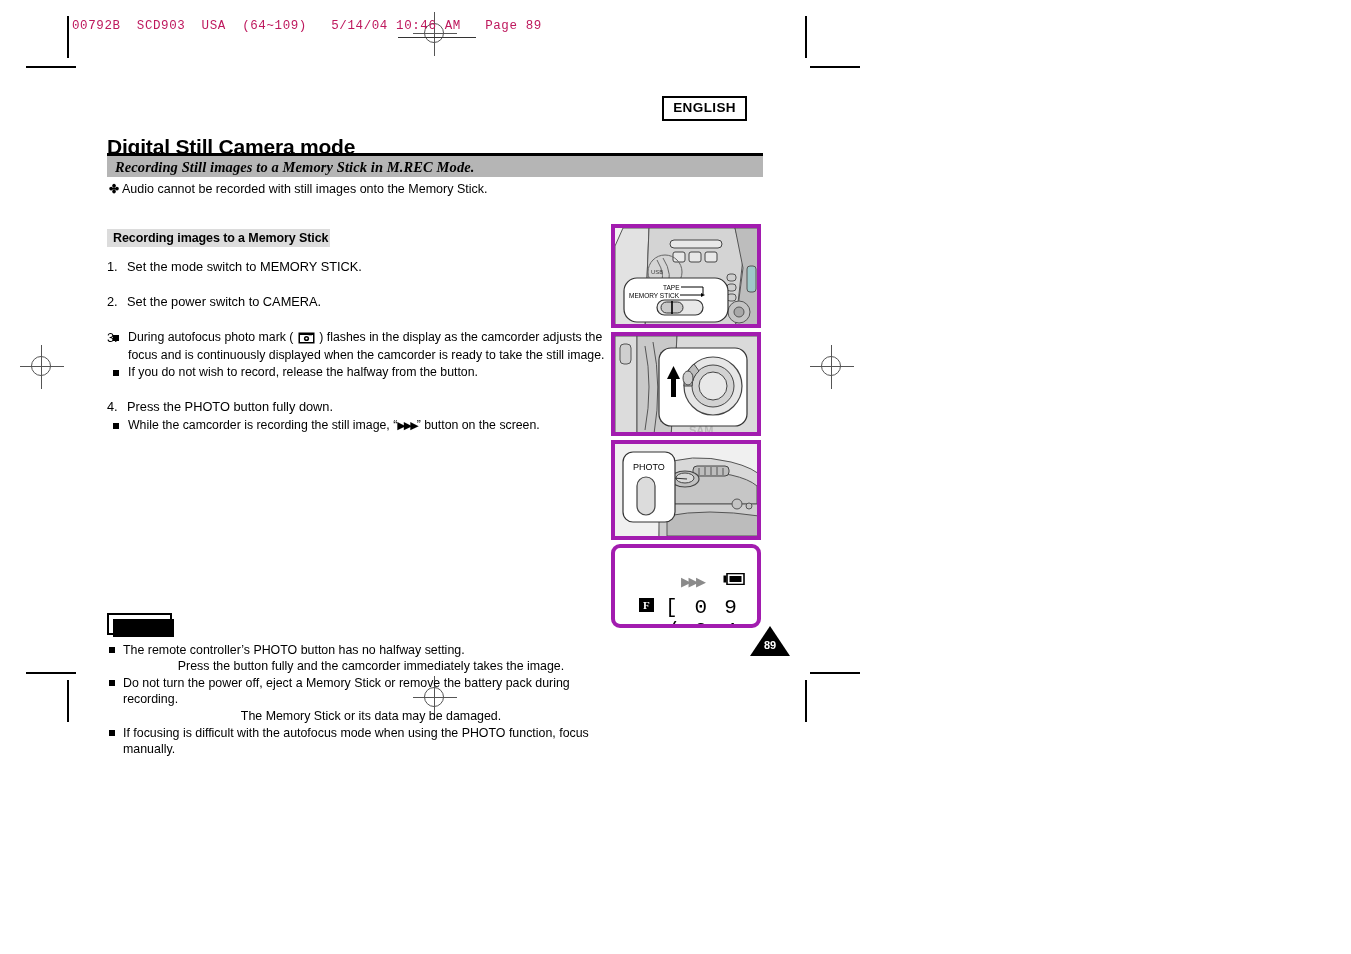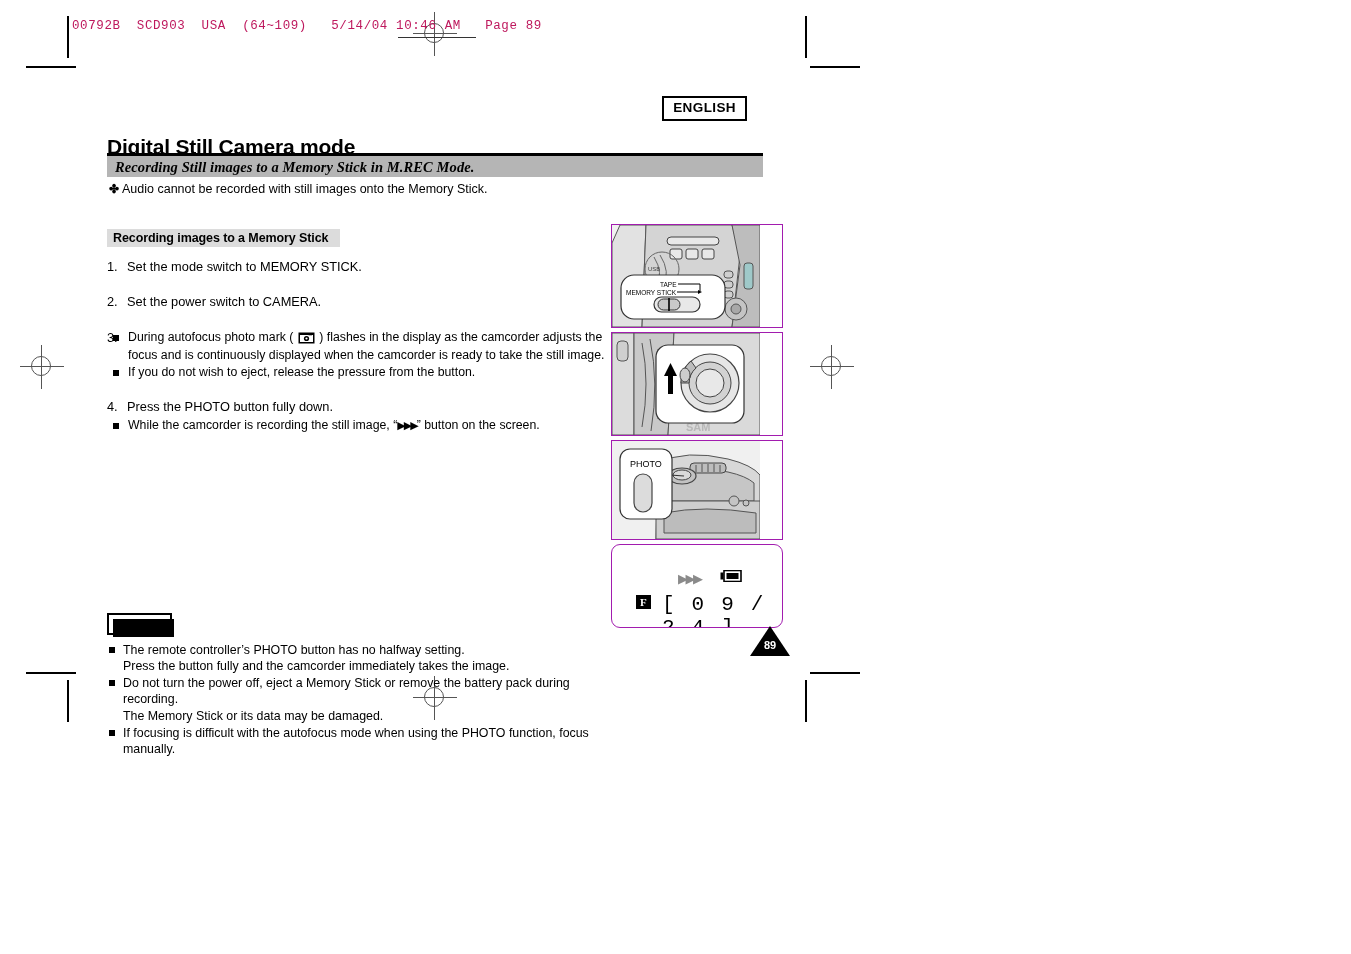--- a/index.html
+++ b/index.html
@@ -146,21 +146,21 @@
     left: 0;
     top: 132px;
     width: 512px;
   }
 
   .section-head {
     display: inline-block;
     background: #dcdcdc;
     font-size: 12.5px;
     font-weight: bold;
-    padding: 2px 12px 2px 6px;
+    padding: 2px 2px 2px 6px;
     letter-spacing: -0.1px;
   }
 
   ol.steps {
     list-style: none;
     margin: 0;
     padding: 0;
   }
   ol.steps > li {
     position: relative;
@@ -254,33 +254,34 @@
     content: "";
     position: absolute;
     left: 2px;
     top: 5px;
     width: 6px;
     height: 6px;
     background: #000;
   }
   ul.notes > li .cont {
     display: block;
+    text-align: center;
   }
 
   
   .figures {
     position: absolute;
     left: 611px;
     top: 224px;
     width: 152px;
   }
   .figbox {
     position: relative;
-    width: 172px;
-    border: 1px solid #a21caf;
+    width: 150px;
+    border: 4px solid #a21caf;
     background: #fff;
     box-sizing: border-box;
     overflow: hidden;
   }
   .figbox.f1 { height: 104px; }
   .figbox.f2 { height: 104px; margin-top: 4px; }
   .figbox.f3 { height: 100px; margin-top: 4px; }
   .figbox.lcd {
     height: 84px;
     margin-top: 4px;
@@ -434,21 +435,21 @@
           <li>
             <span>During autofocus photo mark ( </span><span class="cam-mark"><svg width="17" height="12" viewBox="0 0 17 12">
                   <rect x="0.5" y="0.5" width="16" height="11" fill="#000"></rect>
                   <rect x="2" y="3" width="13" height="7" fill="#fff"></rect>
                   <circle cx="8.5" cy="6.5" r="2.6" fill="#000"></circle>
                   <circle cx="8.5" cy="6.5" r="1.1" fill="#fff"></circle>
                   <rect x="10.6" y="1.6" width="3.4" height="1.7" fill="#000"></rect>
                 </svg></span><span> ) flashes in the display as the camcorder adjusts the focus and is continuously displayed when the camcorder is ready to take the still image.</span>
           </li>
           <li>
-            <span>If you do not wish to eject, release the pressure from the button.</span>
+            <span>If you do not wish to record, release the halfway from the button.</span>
           </li>
         </ul>
       </li>
 
       <li style="margin-top:19px;">
         <span class="step-num">4.</span>
         <span class="step-text">Press the PHOTO button fully down.</span>
         <ul class="subbullets">
           <li>
             <span>While the camcorder is recording the still image, “</span><span class="arrows-inline">▶▶▶</span><span>” button on the screen.</span>

